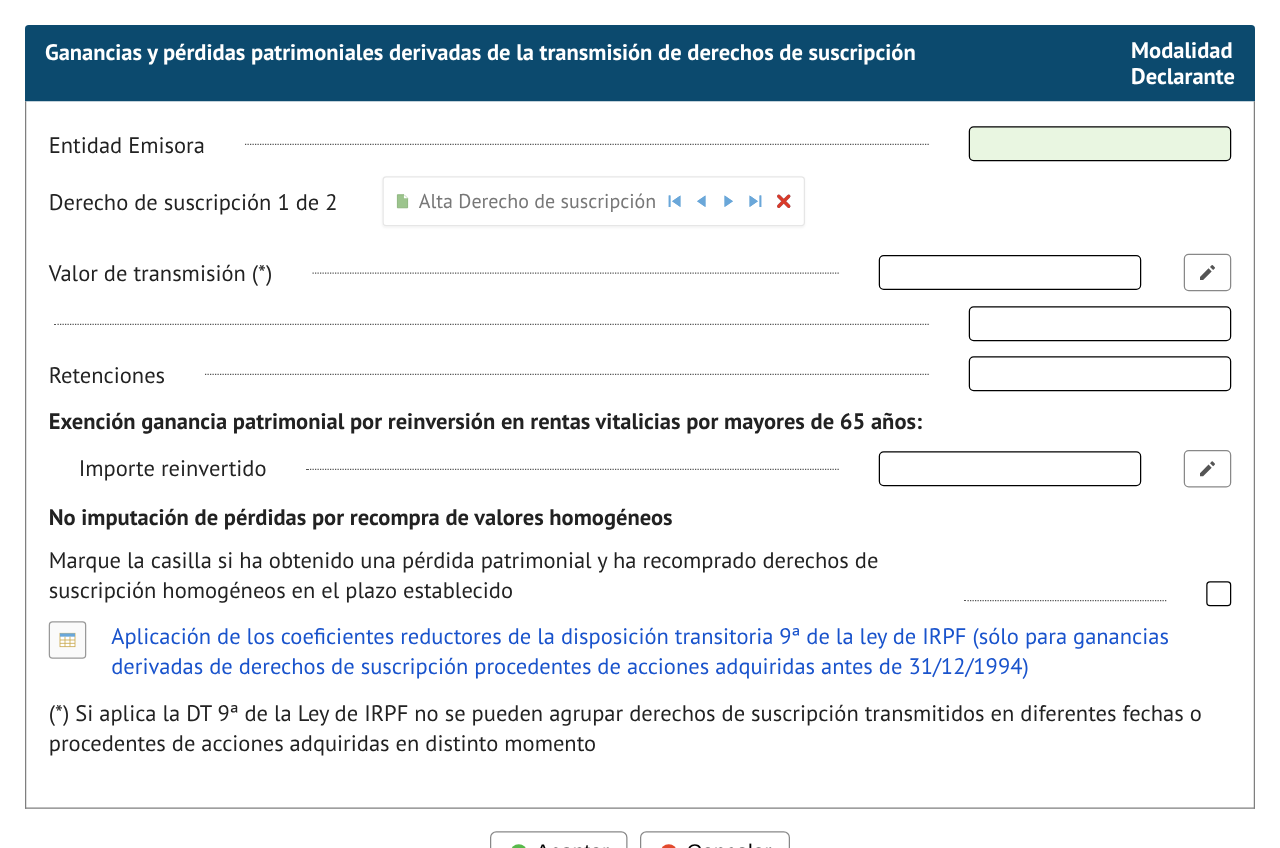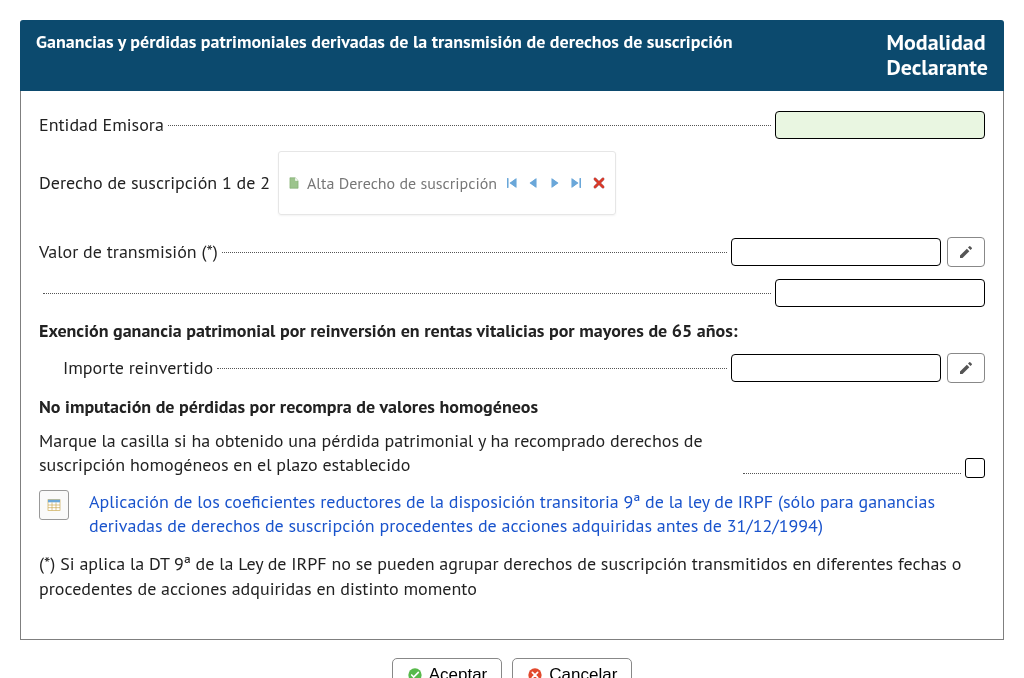--- a/index.html
+++ b/index.html
@@ -1,30 +1,30 @@
 <!DOCTYPE html>
 <html><head>
 <meta charset="utf-8">
 <style>
   html,body{margin:0;padding:0;font-family:"PT Sans","Helvetica Neue",Arial,sans-serif;color:#222;}
   body{background:#fff;}
   .wrap{width:984px;margin:20px auto 0;}
   .titlebar{background:#0c4a6e;color:#fff;display:flex;align-items:flex-start;padding:10px 16px;border-radius:3px 3px 0 0;}
   .titlebar .t-left{flex:1;font-weight:700;font-size:18px;}
-  .titlebar .t-right{font-weight:700;font-size:22px;line-height:1.15;text-align:left;margin-left:40px;}
+  .titlebar .t-right{font-weight:700;font-size:18px;line-height:1.15;text-align:left;margin-left:40px;}
   .panel{border:1px solid #7f7f7f;border-top:none;padding:20px 18px 28px;}
-  .row{display:flex;align-items:center;margin-bottom:12px;}
+  .row{display:flex;align-items:center;margin-bottom:12px;gap:28px;}
   .lbl{font-size:18px;white-space:nowrap;}
   .spacer{flex:1;height:10px;margin:0 4px;position:relative;}
   .spacer::after{content:"";position:absolute;left:0;right:0;bottom:4px;border-bottom:1px dotted #555;}
   .inp{width:210px;height:28px;border:1px solid #000;border-radius:4px;background:#fff;font-size:15px;padding:0 6px;box-sizing:border-box;}
   .inp.hl{background:#e9f6e1;}
   .edit-btn{width:36px;height:28px;border:1px solid #888;border-radius:4px;background:#fff;margin-left:6px;display:flex;align-items:center;justify-content:center;cursor:pointer;}
   .edit-btn svg{width:16px;height:16px;}
-  .nav{display:inline-flex;align-items:center;gap:6px;border:1px solid #e6e6e6;border-radius:3px;padding:21px 8px;box-shadow:0 1px 2px rgba(0,0,0,.05);margin-left:8px;}
+  .nav{display:inline-flex;align-items:center;gap:6px;border:1px solid #e6e6e6;border-radius:3px;padding:9px 8px;box-shadow:0 1px 2px rgba(0,0,0,.05);margin-left:8px;}
   .nav .addlabel{color:#777;font-size:16px;}
   .doc-ico{width:14px;height:16px;display:inline-block;}
   .arrow{width:16px;height:16px;filter:drop-shadow(0 0 0 #6aa7d9);}
   .bold{font-weight:700;}
   .indent{padding-left:24px;}
   .para{font-size:18px;margin-bottom:10px;line-height:1.35;}
   .chk{width:18px;height:18px;border:1px solid #000;border-radius:3px;background:#fff;}
   .linkrow{display:flex;align-items:flex-start;gap:20px;margin-bottom:14px;margin-top:4px;}
   .tbl-ico{width:28px;height:28px;border:1px solid #999;border-radius:3px;background:#fafafa;display:flex;align-items:center;justify-content:center;flex:none;}
   .tbl-ico svg{width:16px;height:16px;}
@@ -88,20 +88,25 @@
             <path fill="#555" d="M3 17.25V21h3.75L17 10.75l-3.75-3.75zM20.7 7.05a1 1 0 0 0 0-1.4l-2.35-2.35a1 1 0 0 0-1.4 0L15 5.25 18.75 9z"></path>
           </svg>
       </span>
     </div>
 
     <div class="row">
       <span class="spacer"></span>
       <input class="inp" value="" style="">
     </div>
 
+    <div class="row">
+      <span class="lbl">Retenciones</span>
+      <span class="spacer"></span>
+      <input class="inp" value="" style="">
+    </div>
 
     <div class="para bold">Exención ganancia patrimonial por reinversión en rentas vitalicias por mayores de 65 años:</div>
 
     <div class="row indent">
       <span class="lbl">Importe reinvertido</span>
       <span class="spacer"></span>
       <input class="inp" value="" style="">
       <span class="edit-btn">
         <svg viewBox="0 0 24 24">
             <path fill="#555" d="M3 17.25V21h3.75L17 10.75l-3.75-3.75zM20.7 7.05a1 1 0 0 0 0-1.4l-2.35-2.35a1 1 0 0 0-1.4 0L15 5.25 18.75 9z"></path>

